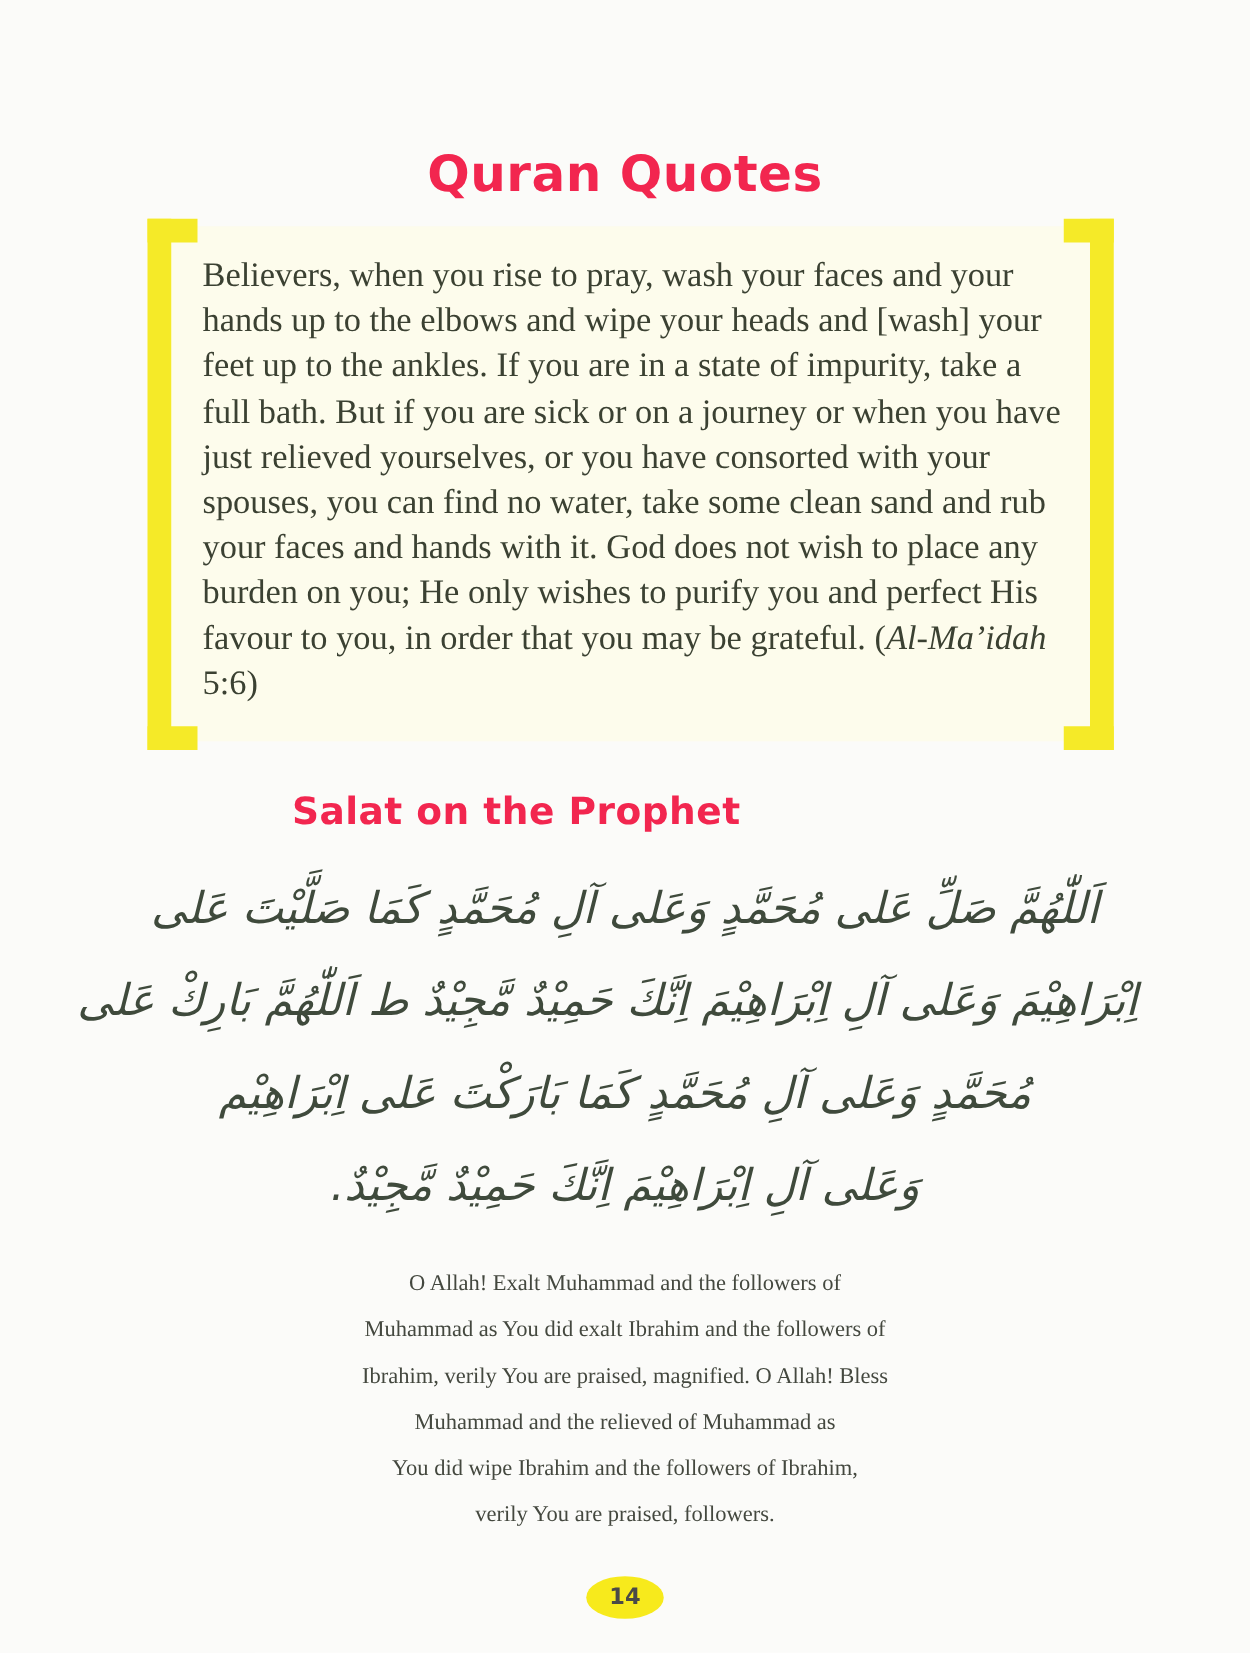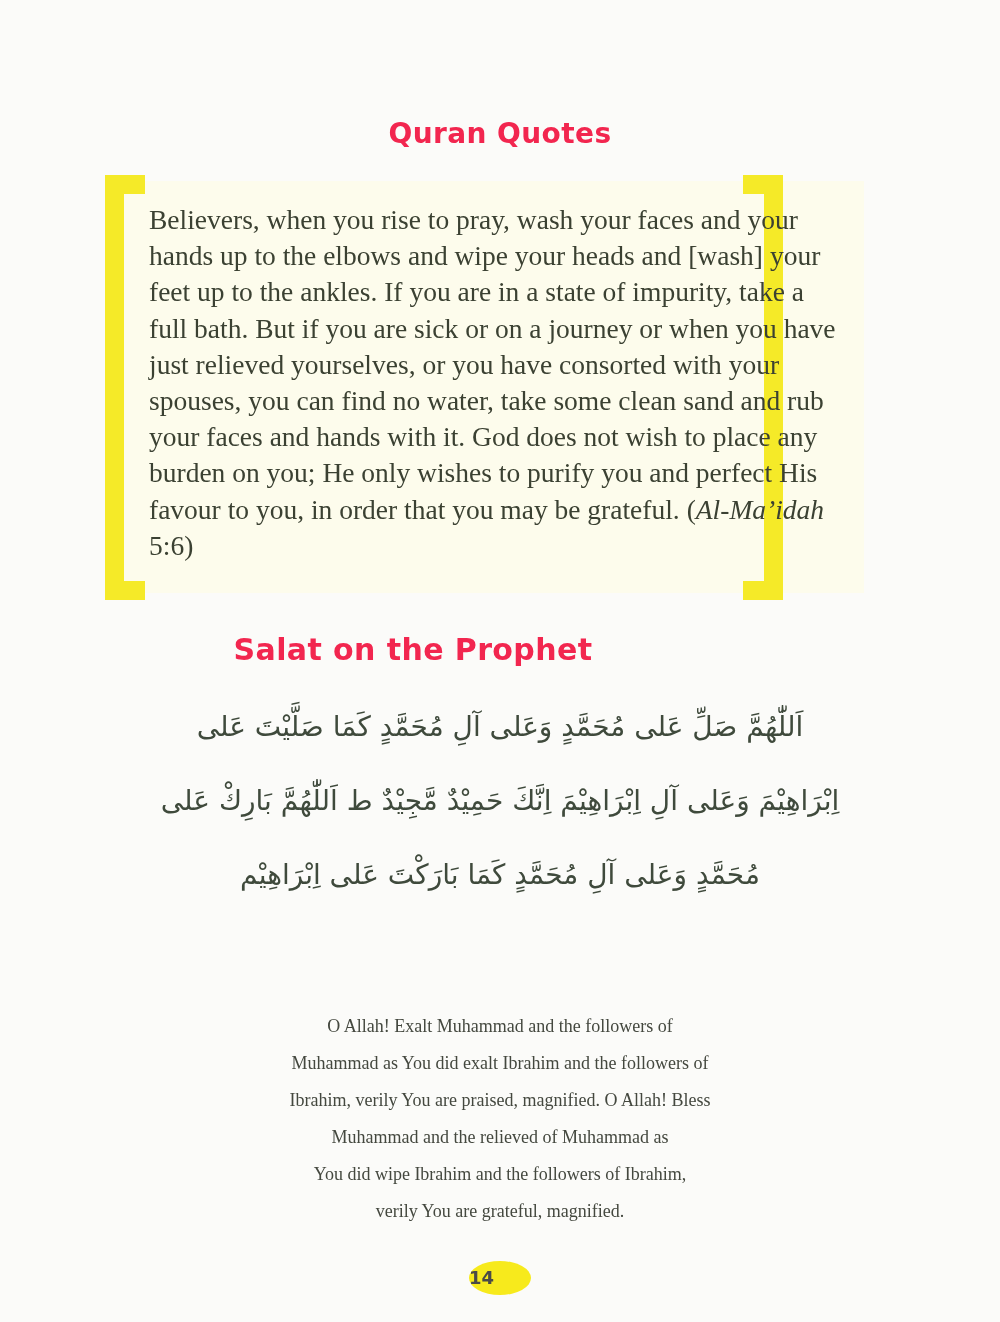--- a/index.html
+++ b/index.html
@@ -29,35 +29,35 @@
     text-align: center;
     color: #f2264f;
     font-family: "DejaVu Sans", "Liberation Sans", sans-serif;
     font-weight: bold;
     letter-spacing: 0.4px;
   }
   #quran-heading {
     position: absolute;
     left: 0; top: 117px;
     width: 1000px;
-    font-size: 28px;
+    font-size: 40px;
   }
   #salat-heading {
     position: absolute;
     left: 0; top: 632px;
     width: 826px;
     font-size: 30px;
   }
 
   
   #quote-box {
     position: absolute;
-    left: 105px;
+    left: 118px;
     top: 175px;
-    width: 678px;
+    width: 773px;
     height: 425px;
   }
   .quote-bg {
     position: absolute;
     left: 14px;
     top: 6px;
     width: 745px;
     height: 412px;
     background: #fdfcec;
   }
@@ -136,25 +136,26 @@
     position: absolute;
     left: 90px;
     top: 690px;
     width: 820px;
     text-align: center;
     direction: rtl;
     color: #3f4a3c;
     font-family: "DejaVu Sans", "Liberation Sans", sans-serif;
   }
   .arabic-line {
-    font-size: 28px;
+    font-size: 35px;
     line-height: 74px;
     white-space: nowrap;
     direction: rtl;
     unicode-bidi: embed;
+    font-style: italic;
   }
 
   
   #translation {
     position: absolute;
     left: 110px;
     top: 1008px;
     width: 780px;
     text-align: center;
     color: #44483f;
@@ -172,20 +173,21 @@
     left: 469px;
     top: 1261px;
     width: 62px;
     height: 34px;
     background: #f7ea1c;
     border-radius: 50%;
     color: #4a4a48;
     font-family: "DejaVu Sans", "Liberation Sans", sans-serif;
     font-size: 18px;
     font-weight: bold;
+    text-align: center;
     line-height: 34px;
   }
 </style>
 </head>
 <body>
 
 <div class="page">
 
   <div id="quran-heading" class="heading">Quran Quotes</div>
 
@@ -196,26 +198,27 @@
 
     <div id="quote-text"><span>Believers, when you rise to pray, wash your faces and your hands up to the elbows and wipe your heads and [wash] your feet up to the ankles. If you are in a state of impurity, take a full bath. But if you are sick or on a journey or when you have just relieved yourselves, or you have consorted with your spouses, you can find no water, take some clean sand and rub your faces and hands with it. God does not wish to place any burden on you; He only wishes to purify you and perfect His favour to you, in order that you may be grateful. </span><span>(</span><span class="ref-book">Al-Ma’idah</span><span> 5:6)</span></div>
   </div>
 
   <div id="salat-heading" class="heading">Salat on the Prophet</div>
 
   <div id="arabic-block">
     <div class="arabic-line">اَللّٰهُمَّ صَلِّ عَلى مُحَمَّدٍ وَعَلى آلِ مُحَمَّدٍ كَمَا صَلَّيْتَ عَلى</div>
     <div class="arabic-line">اِبْرَاهِيْمَ وَعَلى آلِ اِبْرَاهِيْمَ اِنَّكَ حَمِيْدٌ مَّجِيْدٌ ط اَللّٰهُمَّ بَارِكْ عَلى</div>
     <div class="arabic-line">مُحَمَّدٍ وَعَلى آلِ مُحَمَّدٍ كَمَا بَارَكْتَ عَلى اِبْرَاهِيْم</div>
+    <div class="arabic-line">وَعَلى آلِ اِبْرَاهِيْمَ اِنَّكَ حَمِيْدٌ مَّجِيْدٌ.</div>
   </div>
 
   <div id="translation">
     <span class="tl">O Allah! Exalt Muhammad and the followers of</span>
     <span class="tl">Muhammad as You did exalt Ibrahim and the followers of</span>
     <span class="tl">Ibrahim, verily You are praised, magnified. O Allah! Bless</span>
     <span class="tl">Muhammad and the relieved of Muhammad as</span>
     <span class="tl">You did wipe Ibrahim and the followers of Ibrahim,</span>
-    <span class="tl">verily You are grateful, magnified.</span>
+    <span class="tl">verily You are praised, followers.</span>
   </div>
 
   <div id="page-number">14</div>
 
 </div>
 
 </body></html>

